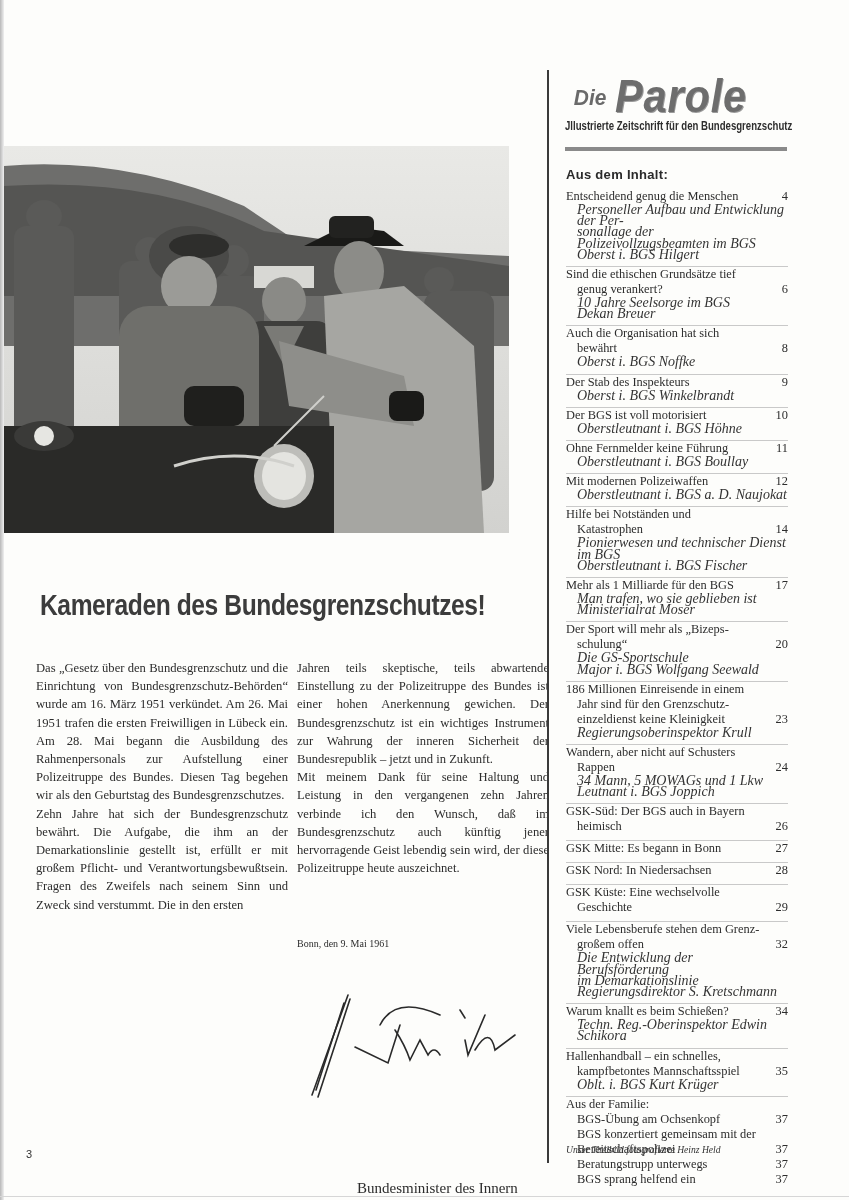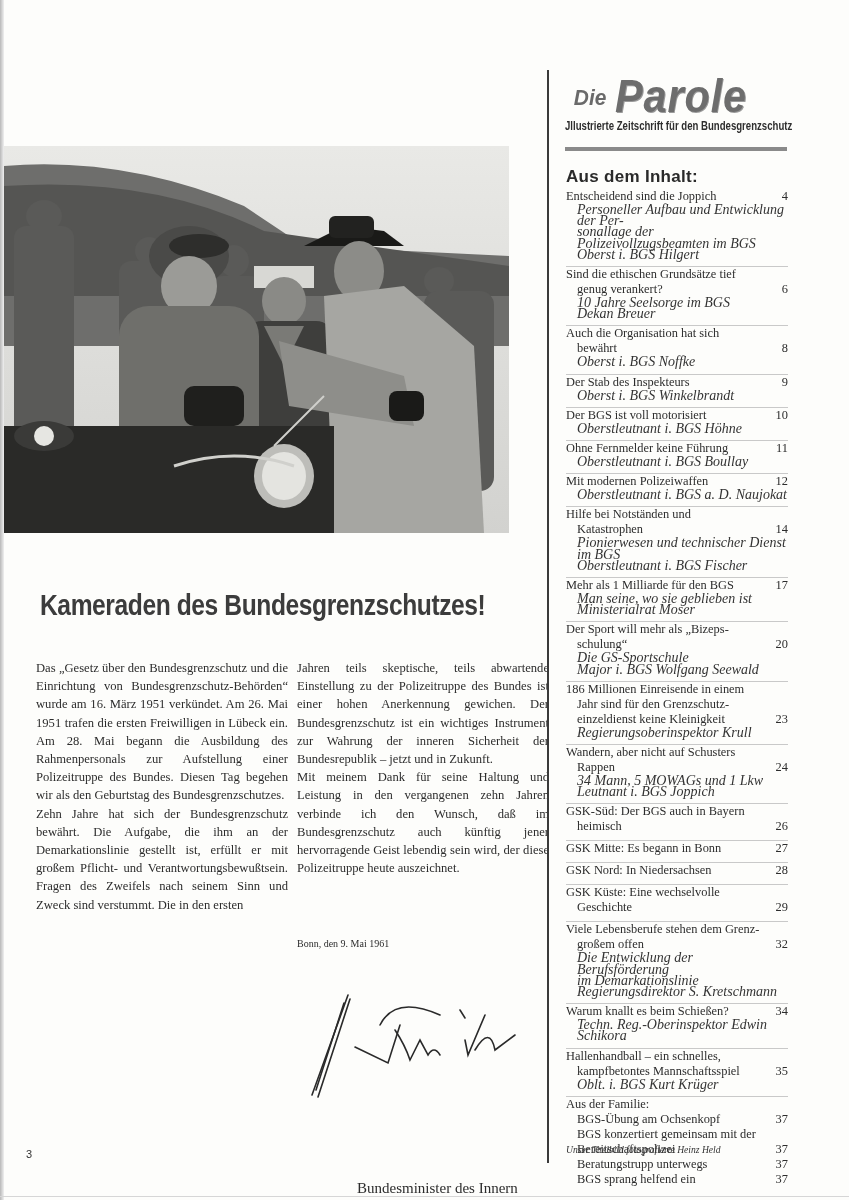--- a/index.html
+++ b/index.html
@@ -78,21 +78,21 @@
   .subtitle {
     position: absolute; left: 565px; top: 119px; width: 230px;
     font-family: "Liberation Sans", sans-serif; font-weight: bold; font-size: 12px;
     color: #2e2e2e; transform: scaleX(0.8); transform-origin: left center; white-space: nowrap;
   }
   .masthead-bar {
     position: absolute; left: 565px; top: 147px; width: 222px; height: 4px; background: #8a8a8a;
   }
   .toc-heading {
     position: absolute; left: 566px; top: 167px;
-    font-family: "Liberation Sans", sans-serif; font-weight: bold; font-size: 17px; color: #2a2a2a;
+    font-family: "Liberation Sans", sans-serif; font-weight: bold; font-size: 13px; color: #2a2a2a;
     letter-spacing: 0.3px;
   }
   .toc {
     position: absolute; left: 566px; top: 189px; width: 222px;
     font-family: "Liberation Serif", serif; color: #2c2c2c;
   }
   .toc-entry { margin-bottom: 6px; position: relative; }
   .toc-line {
     display: flex; align-items: baseline; font-size: 12.4px; line-height: 15px;
   }
@@ -214,21 +214,21 @@
   <span class="parole">Parole</span>
 </div>
 <div class="subtitle">Jllustrierte Zeitschrift für den Bundesgrenzschutz</div>
 <div class="masthead-bar"></div>
 
 <div class="toc-heading">Aus dem Inhalt:</div>
 
 <div class="toc" id="toc">
     <div class="toc-entry">
       <div class="toc-line">
-        <span class="t">Entscheidend sind die Joppich</span>
+        <span class="t">Entscheidend genug die Menschen</span>
         <span class="pg">4</span>
       </div>
       <div class="toc-sub">Personeller Aufbau und Entwicklung der Per-</div>
       <div class="toc-sub">sonallage der Polizeivollzugsbeamten im BGS</div>
       <div class="toc-sub">Oberst i. BGS Hilgert</div>
     </div>
     <div class="toc-entry sep">
       <div class="toc-line">
         <span class="t">Sind die ethischen Grundsätze tief</span>
         <span class="pg"></span>
@@ -289,21 +289,21 @@
         <span class="pg">14</span>
       </div>
       <div class="toc-sub">Pionierwesen und technischer Dienst im BGS</div>
       <div class="toc-sub">Oberstleutnant i. BGS Fischer</div>
     </div>
     <div class="toc-entry sep">
       <div class="toc-line">
         <span class="t">Mehr als 1 Milliarde für den BGS</span>
         <span class="pg">17</span>
       </div>
-      <div class="toc-sub">Man seine, wo sie geblieben ist</div>
+      <div class="toc-sub">Man trafen, wo sie geblieben ist</div>
       <div class="toc-sub">Ministerialrat Moser</div>
     </div>
     <div class="toc-entry sep">
       <div class="toc-line">
         <span class="t">Der Sport will mehr als „Bizeps-</span>
         <span class="pg"></span>
       </div>
       <div class="toc-line indent">
         <span class="t">schulung“</span>
         <span class="pg">20</span>

